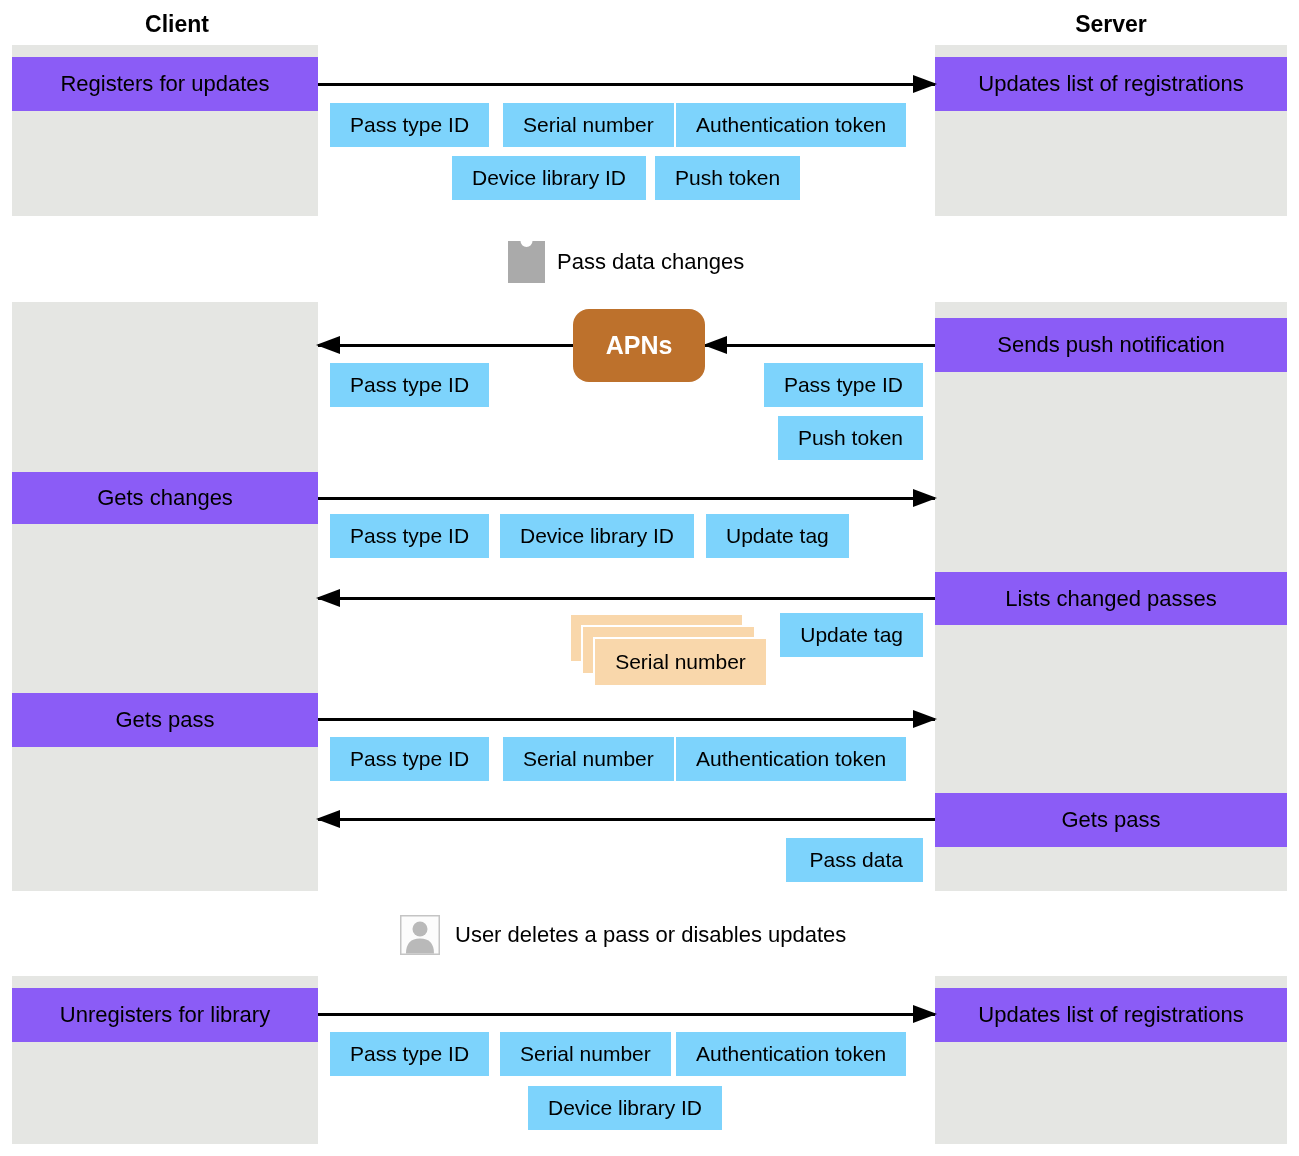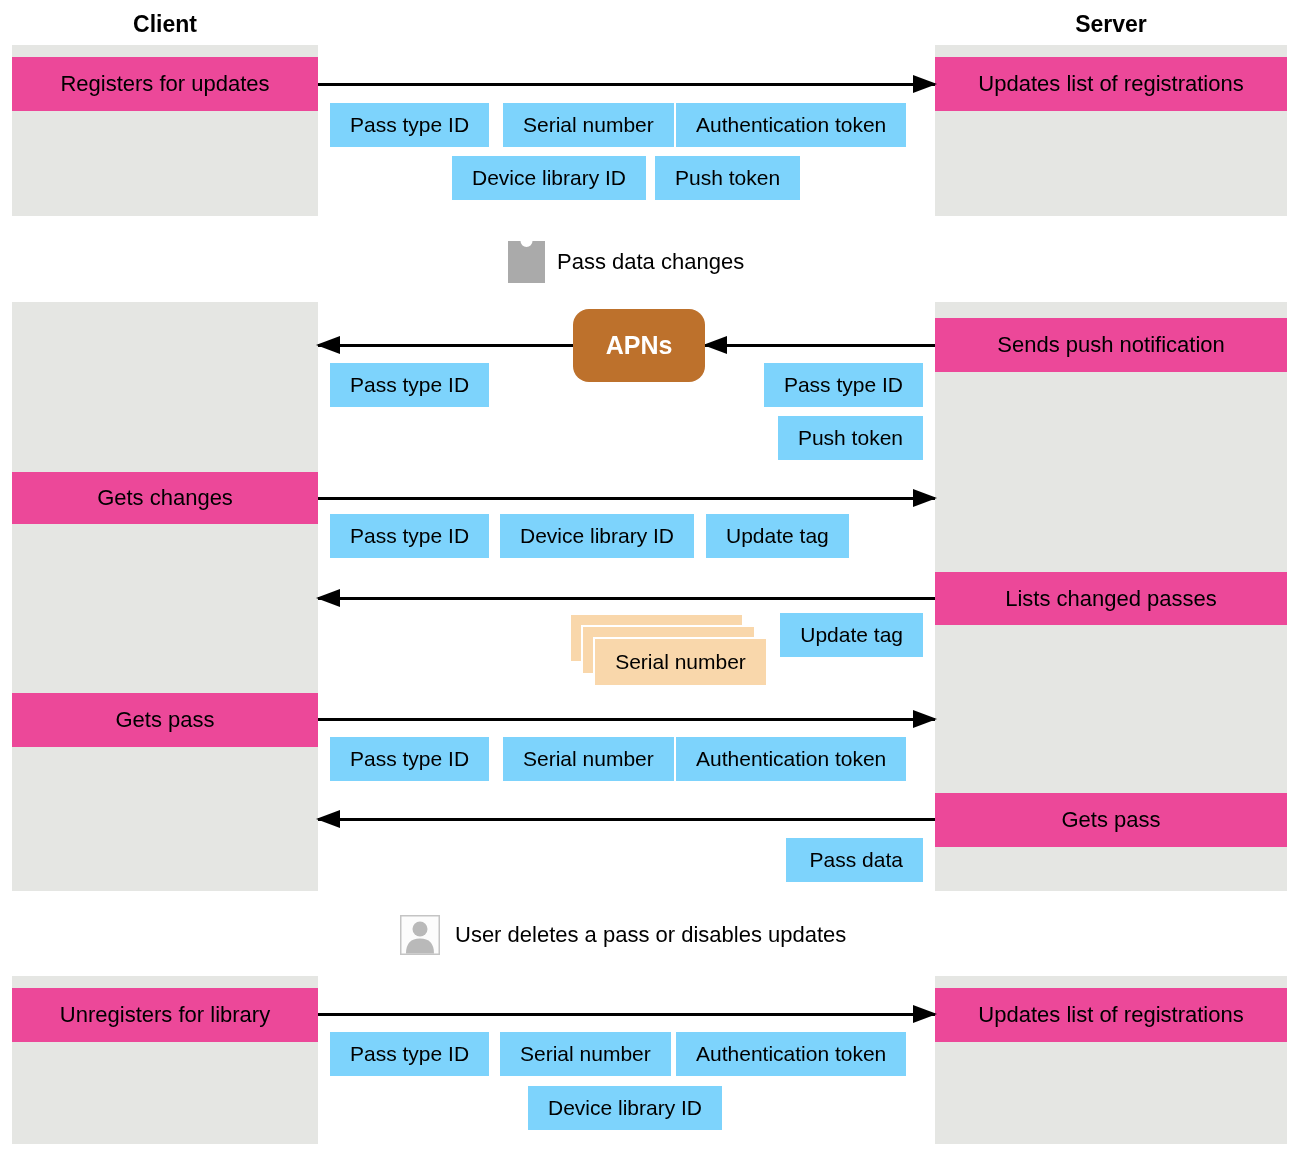--- a/index.html
+++ b/index.html
@@ -2,21 +2,21 @@
 <html><head>
 <meta charset="utf-8">
 <style>
   html,body{margin:0;padding:0;background:#fff;}
   body{
     position:relative;width:1299px;height:1156px;overflow:hidden;
     font-family:"Liberation Sans",sans-serif;color:#000;
   }
   .hdr{position:absolute;font-size:23px;font-weight:bold;text-align:center;}
   .panel{position:absolute;background:#e5e6e3;}
-  .bluerow{position:absolute;background:#ec4899;font-size:22px;text-align:center;white-space:nowrap;}
+  .bluerow{position:absolute;background:#8b5cf6;font-size:22px;text-align:center;white-space:nowrap;}
   .tag{position:absolute;background:#7dd3fc;font-size:21px;line-height:44px;height:44px;padding:0 20px;white-space:nowrap;}
   .arrow{position:absolute;height:3px;background:#000;}
   .arrow .head{position:absolute;top:-8px;width:0;height:0;border-top:9px solid transparent;border-bottom:9px solid transparent;}
   .arrow.right .head{right:-2px;border-left:24px solid #000;}
   .arrow.left .head{left:-2px;border-right:24px solid #000;}
   .apns{
     position:absolute;left:573px;top:309px;width:132px;height:73px;
     background:#bd712c;border-radius:16px;color:#fff;font-size:25px;font-weight:bold;
     line-height:73px;text-align:center;
   }
@@ -24,21 +24,21 @@
   .stackbox{
     position:absolute;width:175px;height:50px;background:#f9d7ab;
     border:2px solid #fff;box-sizing:border-box;
   }
   .stackbox.front{font-size:21px;line-height:46px;text-align:center;white-space:nowrap;}
   .icon{position:absolute;}
 </style>
 </head>
 <body>
 
-<div class="hdr" style="left:12px;top:11px;width:306px;">Client</div>
+<div class="hdr" style="left:24px;top:11px;width:306px;">Client</div>
 <div class="hdr" style="left:935px;top:11px;width:352px;">Server</div>
 
 <div class="panel" style="left:12px;top:45px;width:306px;height:171px;"></div>
 <div class="panel" style="left:935px;top:45px;width:352px;height:171px;"></div>
 <div class="panel" style="left:12px;top:302px;width:306px;height:589px;"></div>
 <div class="panel" style="left:935px;top:302px;width:352px;height:589px;"></div>
 <div class="panel" style="left:12px;top:976px;width:306px;height:168px;"></div>
 <div class="panel" style="left:935px;top:976px;width:352px;height:168px;"></div>
 
 <div class="bluerow" style="left:12px;top:57px;width:306px;height:54px;line-height:54px;">Registers for updates</div>

